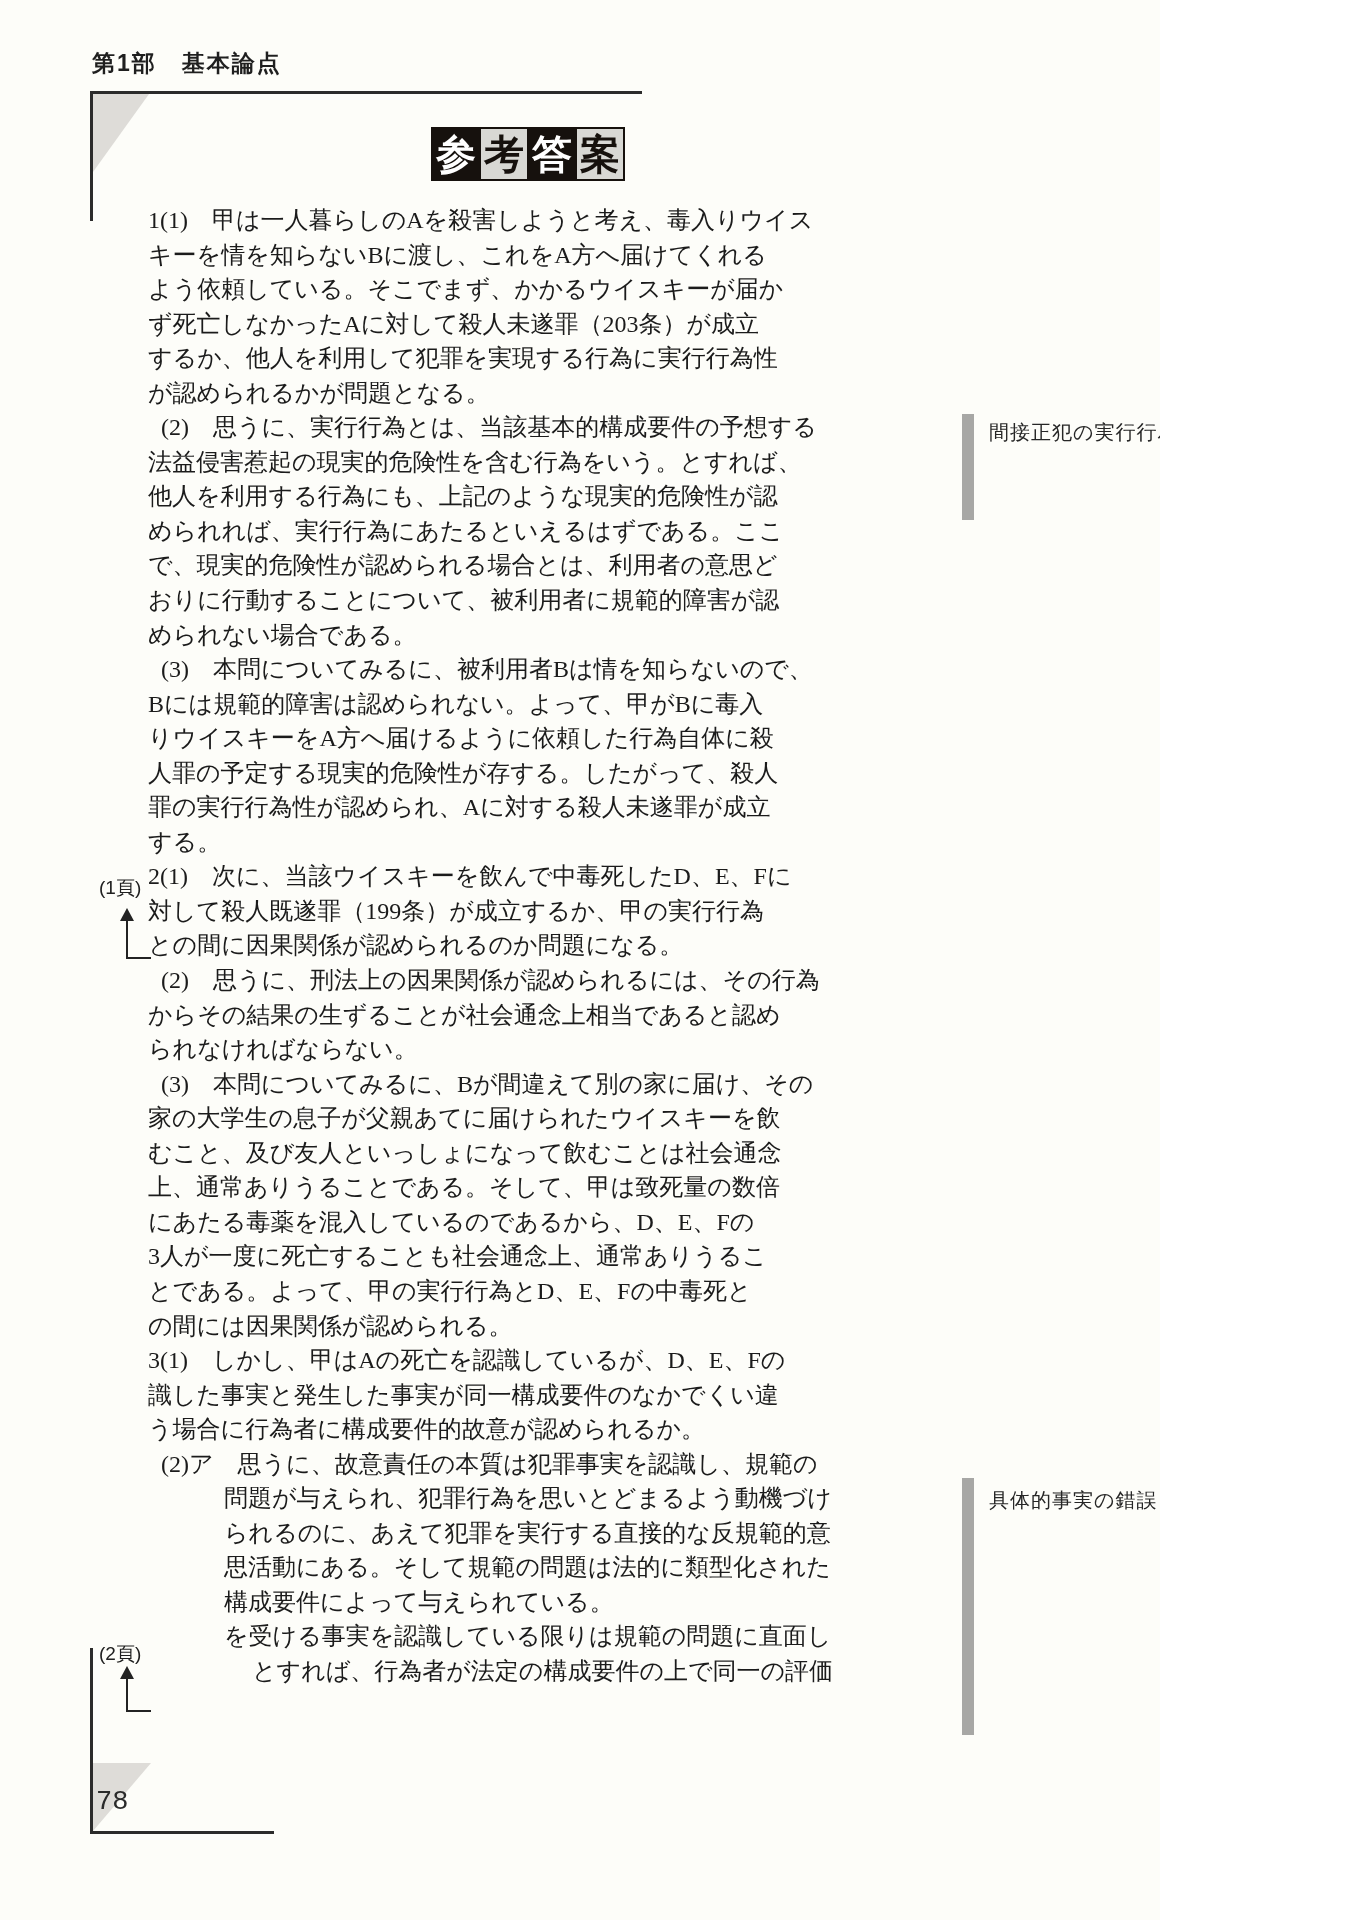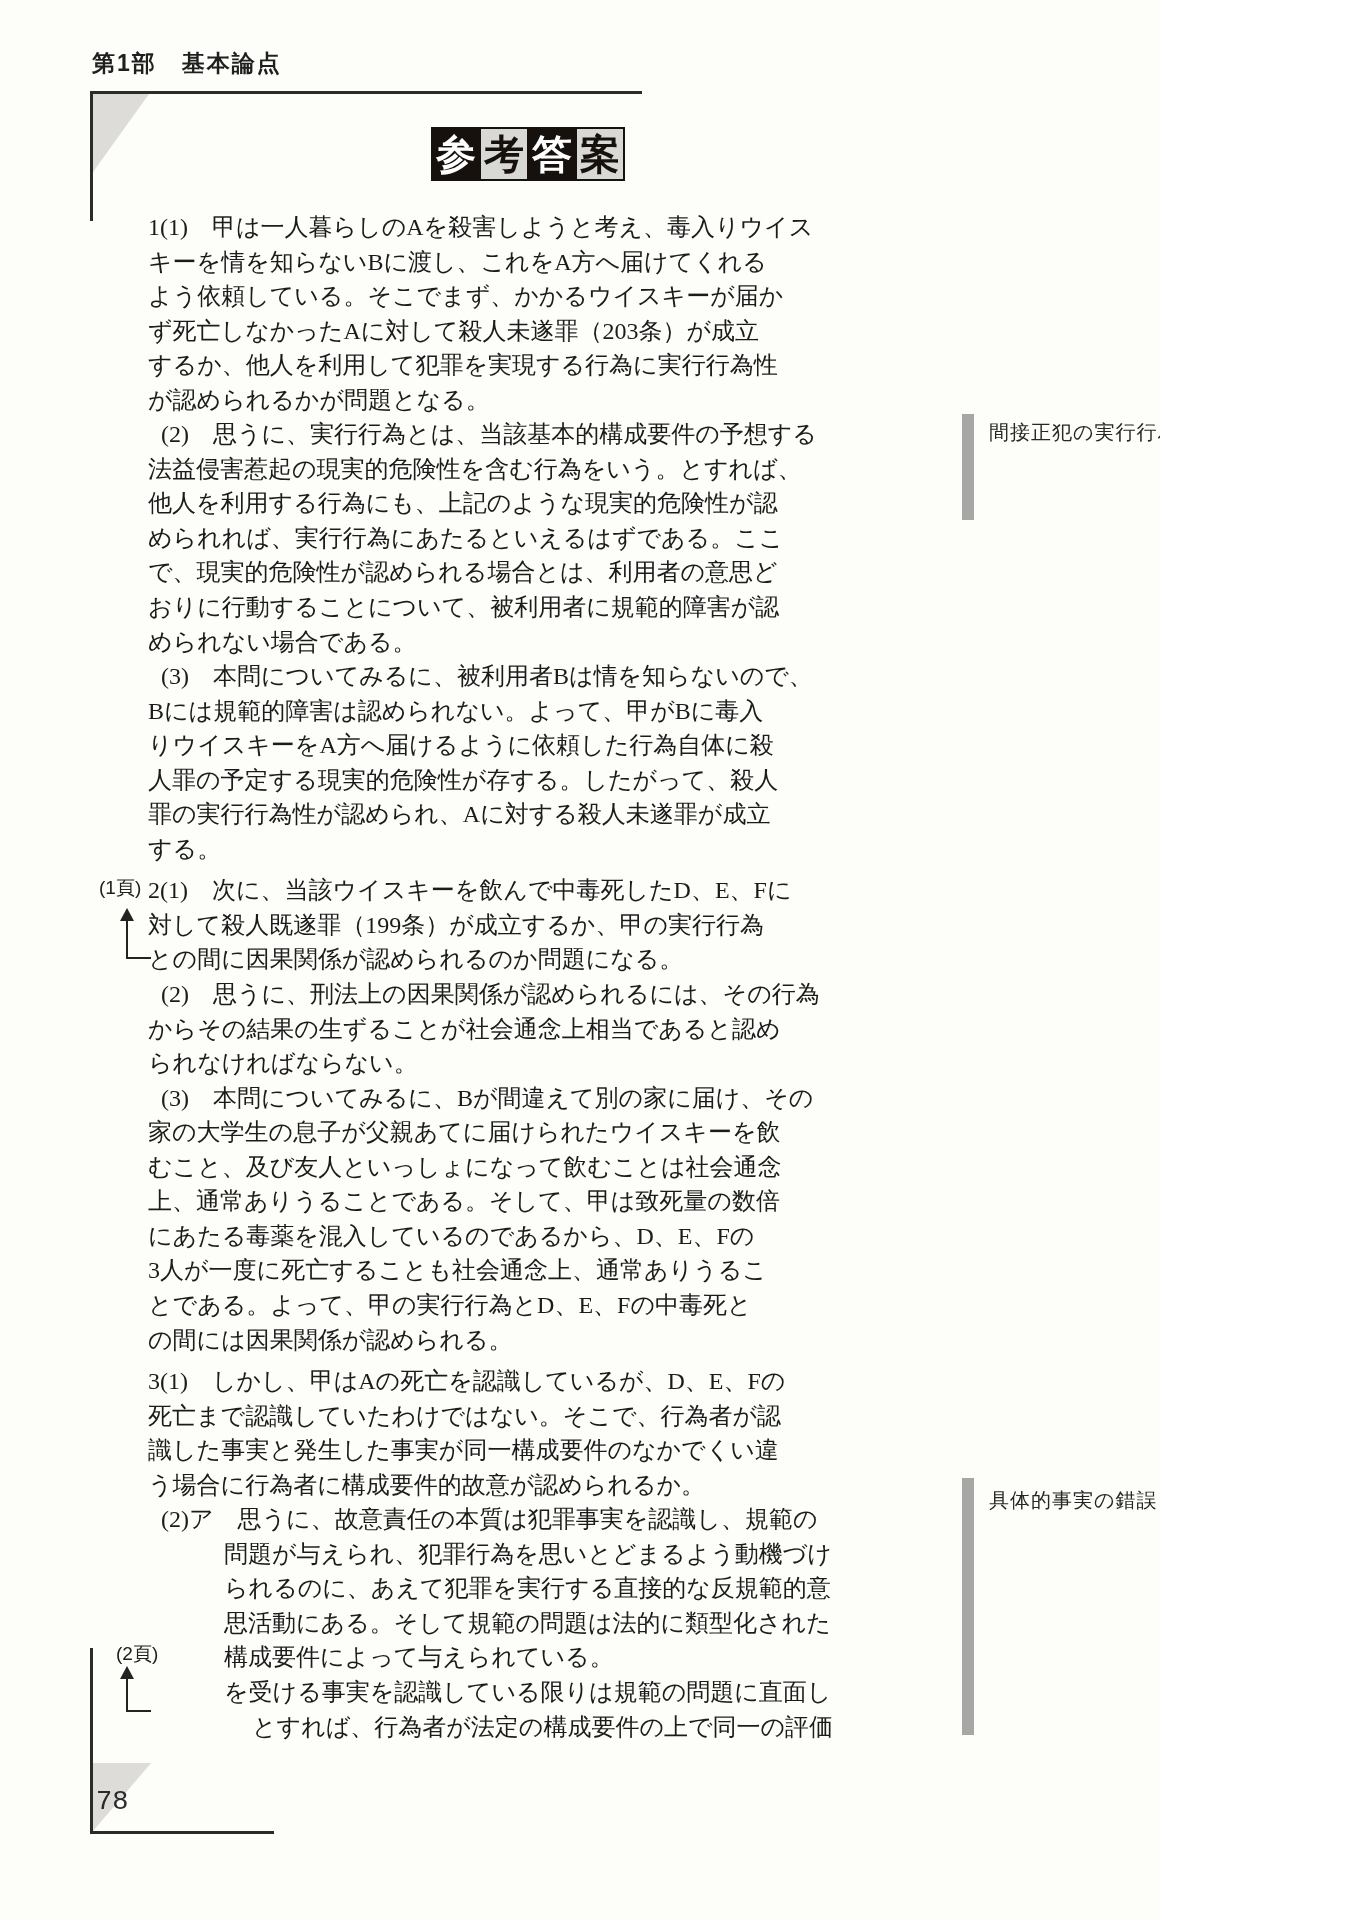--- a/index.html
+++ b/index.html
@@ -29,21 +29,21 @@
   .tcell{
     width:46px; height:50px; display:flex; align-items:center; justify-content:center;
     font-family:"Liberation Sans","DejaVu Sans",sans-serif;
     font-size:40px; font-weight:bold; line-height:1;
   }
   .dark{background:#16110d; color:#ffffff;}
   .light{background:#d8d8d4; color:#16110d;}
   
   .body{position:absolute; left:148px; top:203px; width:660px;}
   .bline{height:34.55px; line-height:34.55px; font-size:24px; white-space:nowrap;}
-  .ind0{margin-left:0;margin-top:7px;}
+  .ind0{margin-left:0;}
   .ind1{margin-left:13px;}
   .ind2{}
   .ind3{margin-left:76px;}
   .ind4{margin-left:104px;}
   
   .nbar{position:absolute; left:962px; width:12px; background:#a7a7a5;}
   .nbar1{top:414px; height:106px;}
   .nbar2{top:1478px; height:257px;}
   .nlabel{
     position:absolute; left:989px;
@@ -52,21 +52,21 @@
   }
   .nlabel1{top:419px;}
   .nlabel2{top:1487px;}
   
   .pmark{
     position:absolute; left:99px;
     font-family:"Liberation Sans","DejaVu Sans",sans-serif;
     font-size:19px; color:#202020; white-space:nowrap;
   }
   .pmark1{top:875px;}
-  .pmark2{top:1641px;margin-left:17px;}
+  .pmark2{top:1641px;}
   .ahead{position:absolute; width:0; height:0;
     border-left:7px solid transparent; border-right:7px solid transparent;
     border-bottom:13px solid #232323;}
   .ahead1{left:120px; top:908px;}
   .ahead2{left:120px; top:1666px;}
   .ashaft{position:absolute; left:126px; width:2px; background:#232323;}
   .ashaft1{top:919px; height:40px;}
   .ashaft2{top:1677px; height:35px;}
   .afoot{position:absolute; left:126px; height:2px; width:25px; background:#232323;}
   .afoot1{top:957px;}
@@ -169,21 +169,20 @@
       <div class="bline ind2">にあたる毒薬を混入しているのであるから、D、E、Fの</div>
 
       <div class="bline ind2">3人が一度に死亡することも社会通念上、通常ありうるこ</div>
 
       <div class="bline ind2">とである。よって、甲の実行行為とD、E、Fの中毒死と</div>
 
       <div class="bline ind2">の間には因果関係が認められる。</div>
 
       <div class="bline ind0">3(1)　しかし、甲はAの死亡を認識しているが、D、E、Fの</div>
 
-      <div class="bline ind2">死亡まで認識していたわけではない。そこで、行為者が認</div>
 
       <div class="bline ind2">識した事実と発生した事実が同一構成要件のなかでくい違</div>
 
       <div class="bline ind2">う場合に行為者に構成要件的故意が認められるか。</div>
 
       <div class="bline ind1">(2)ア　思うに、故意責任の本質は犯罪事実を認識し、規範の</div>
 
       <div class="bline ind3">問題が与えられ、犯罪行為を思いとどまるよう動機づけ</div>
 
       <div class="bline ind3">られるのに、あえて犯罪を実行する直接的な反規範的意</div>

